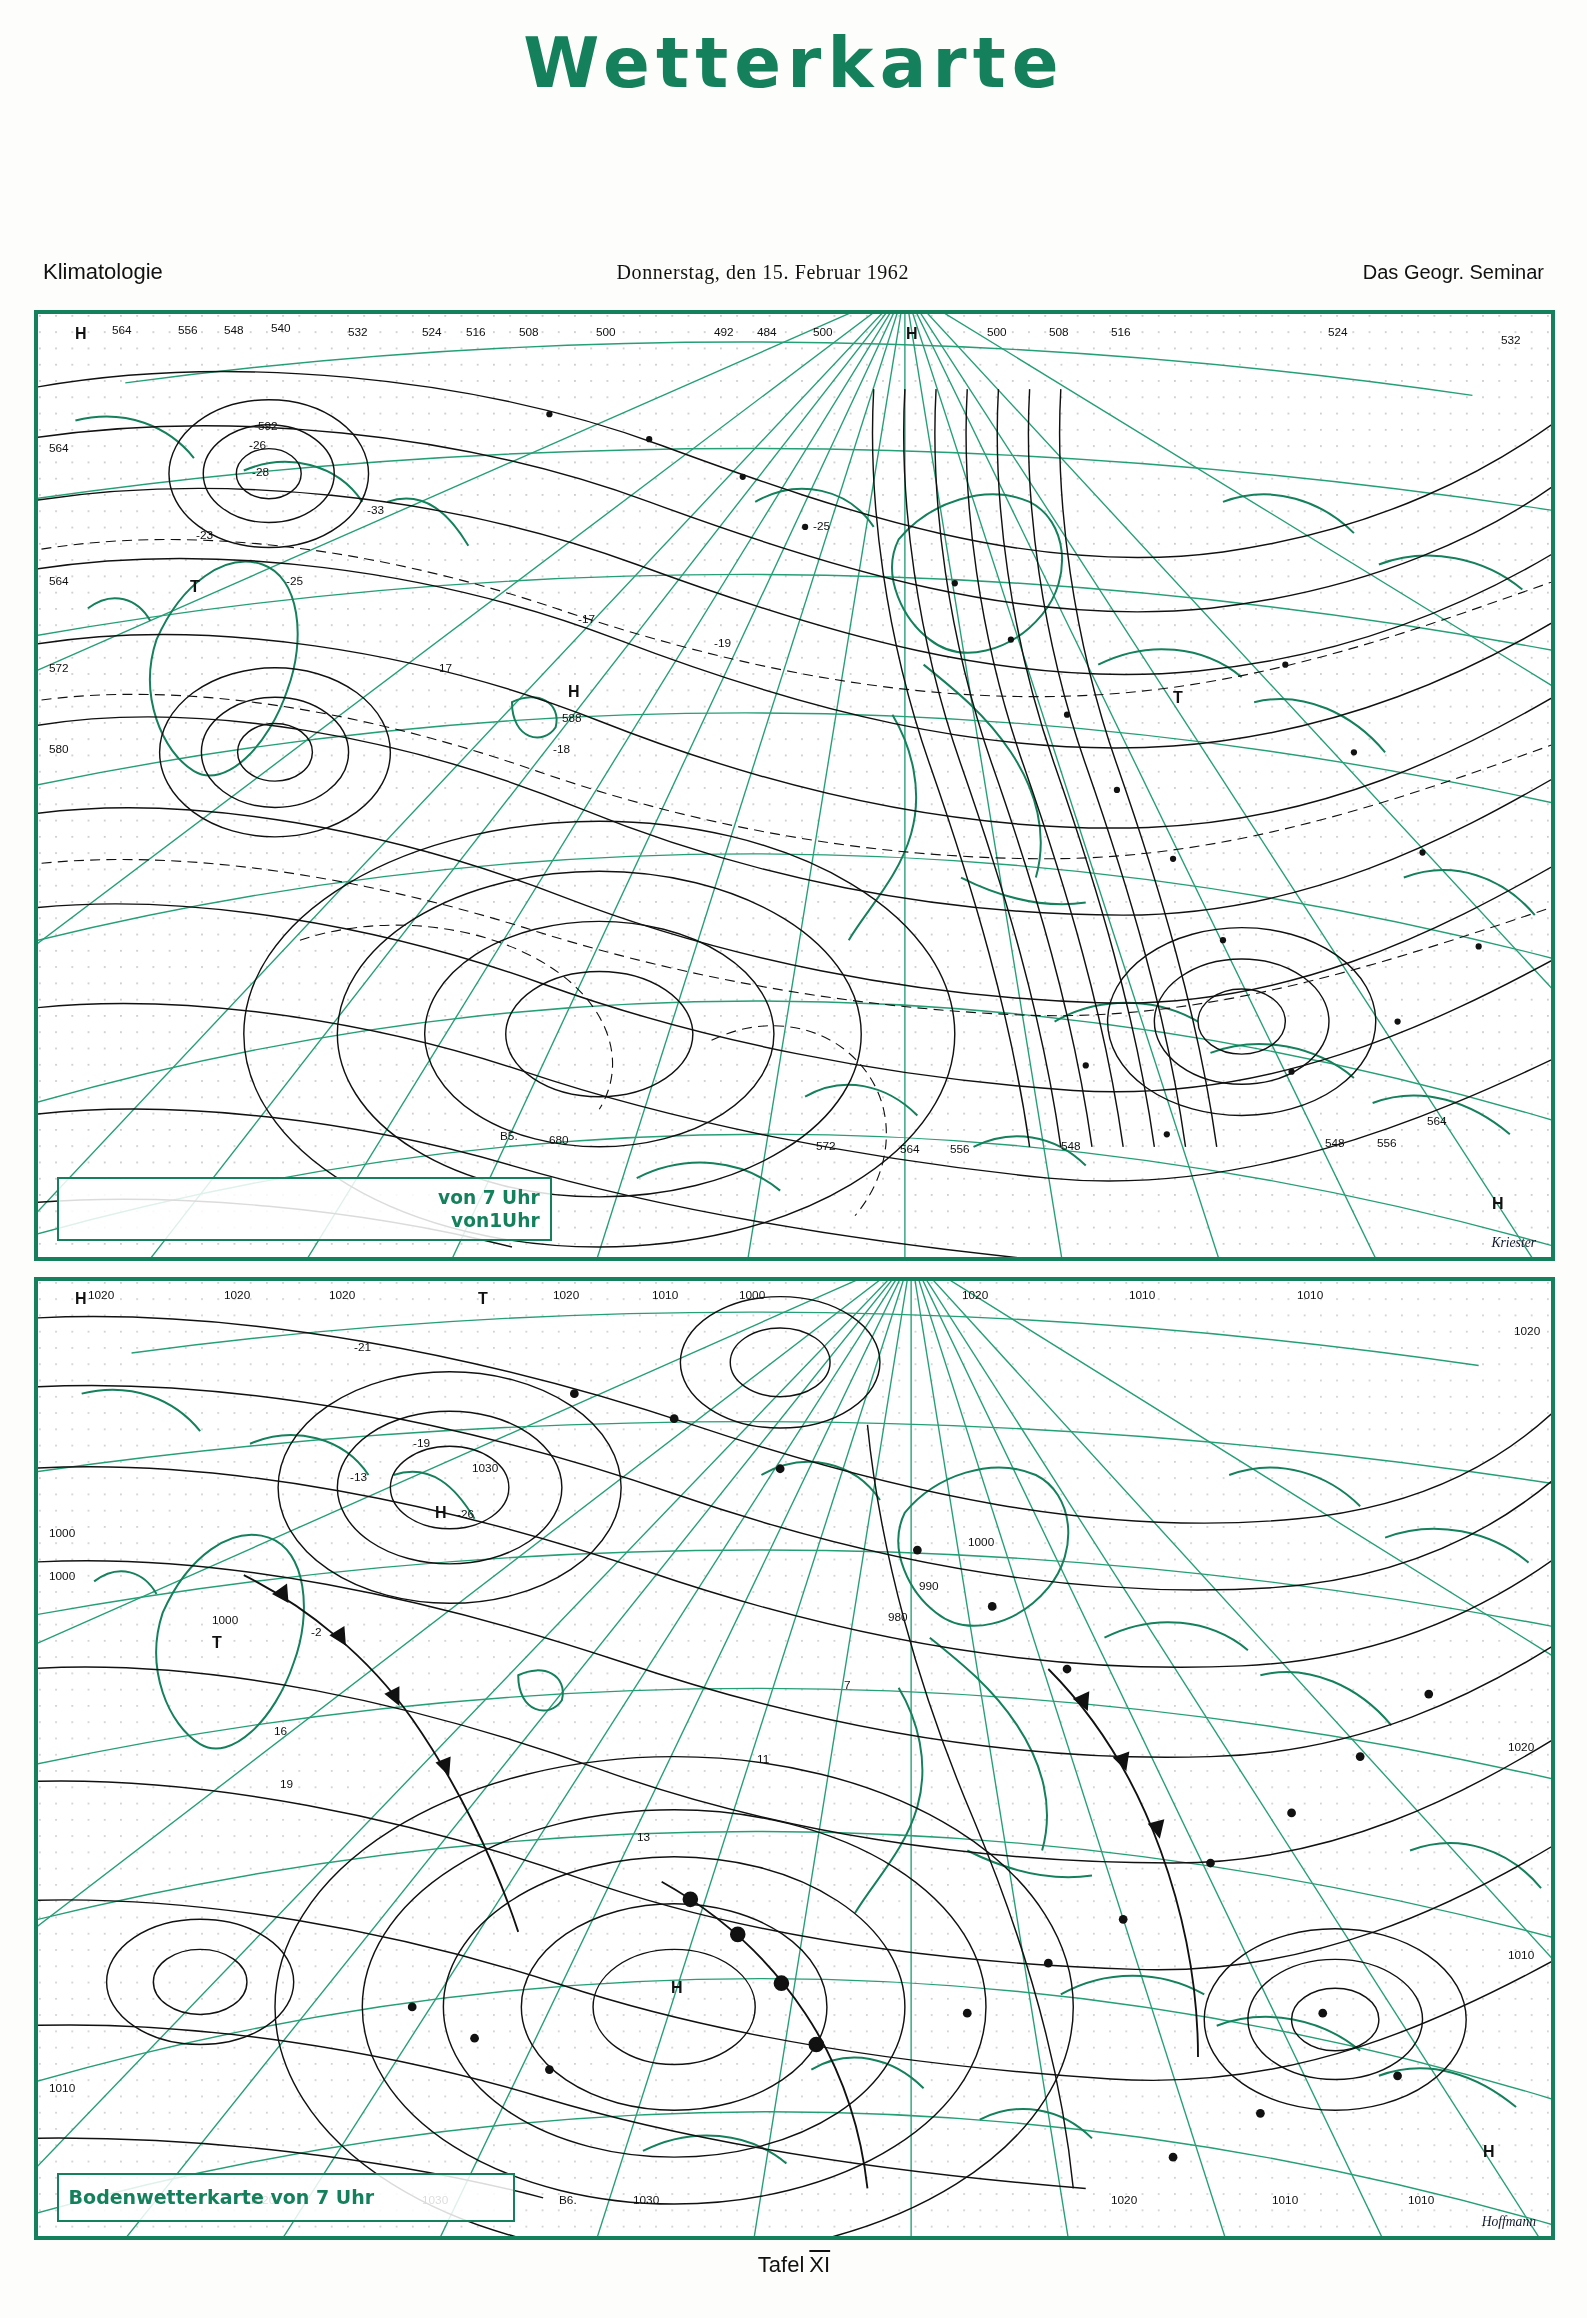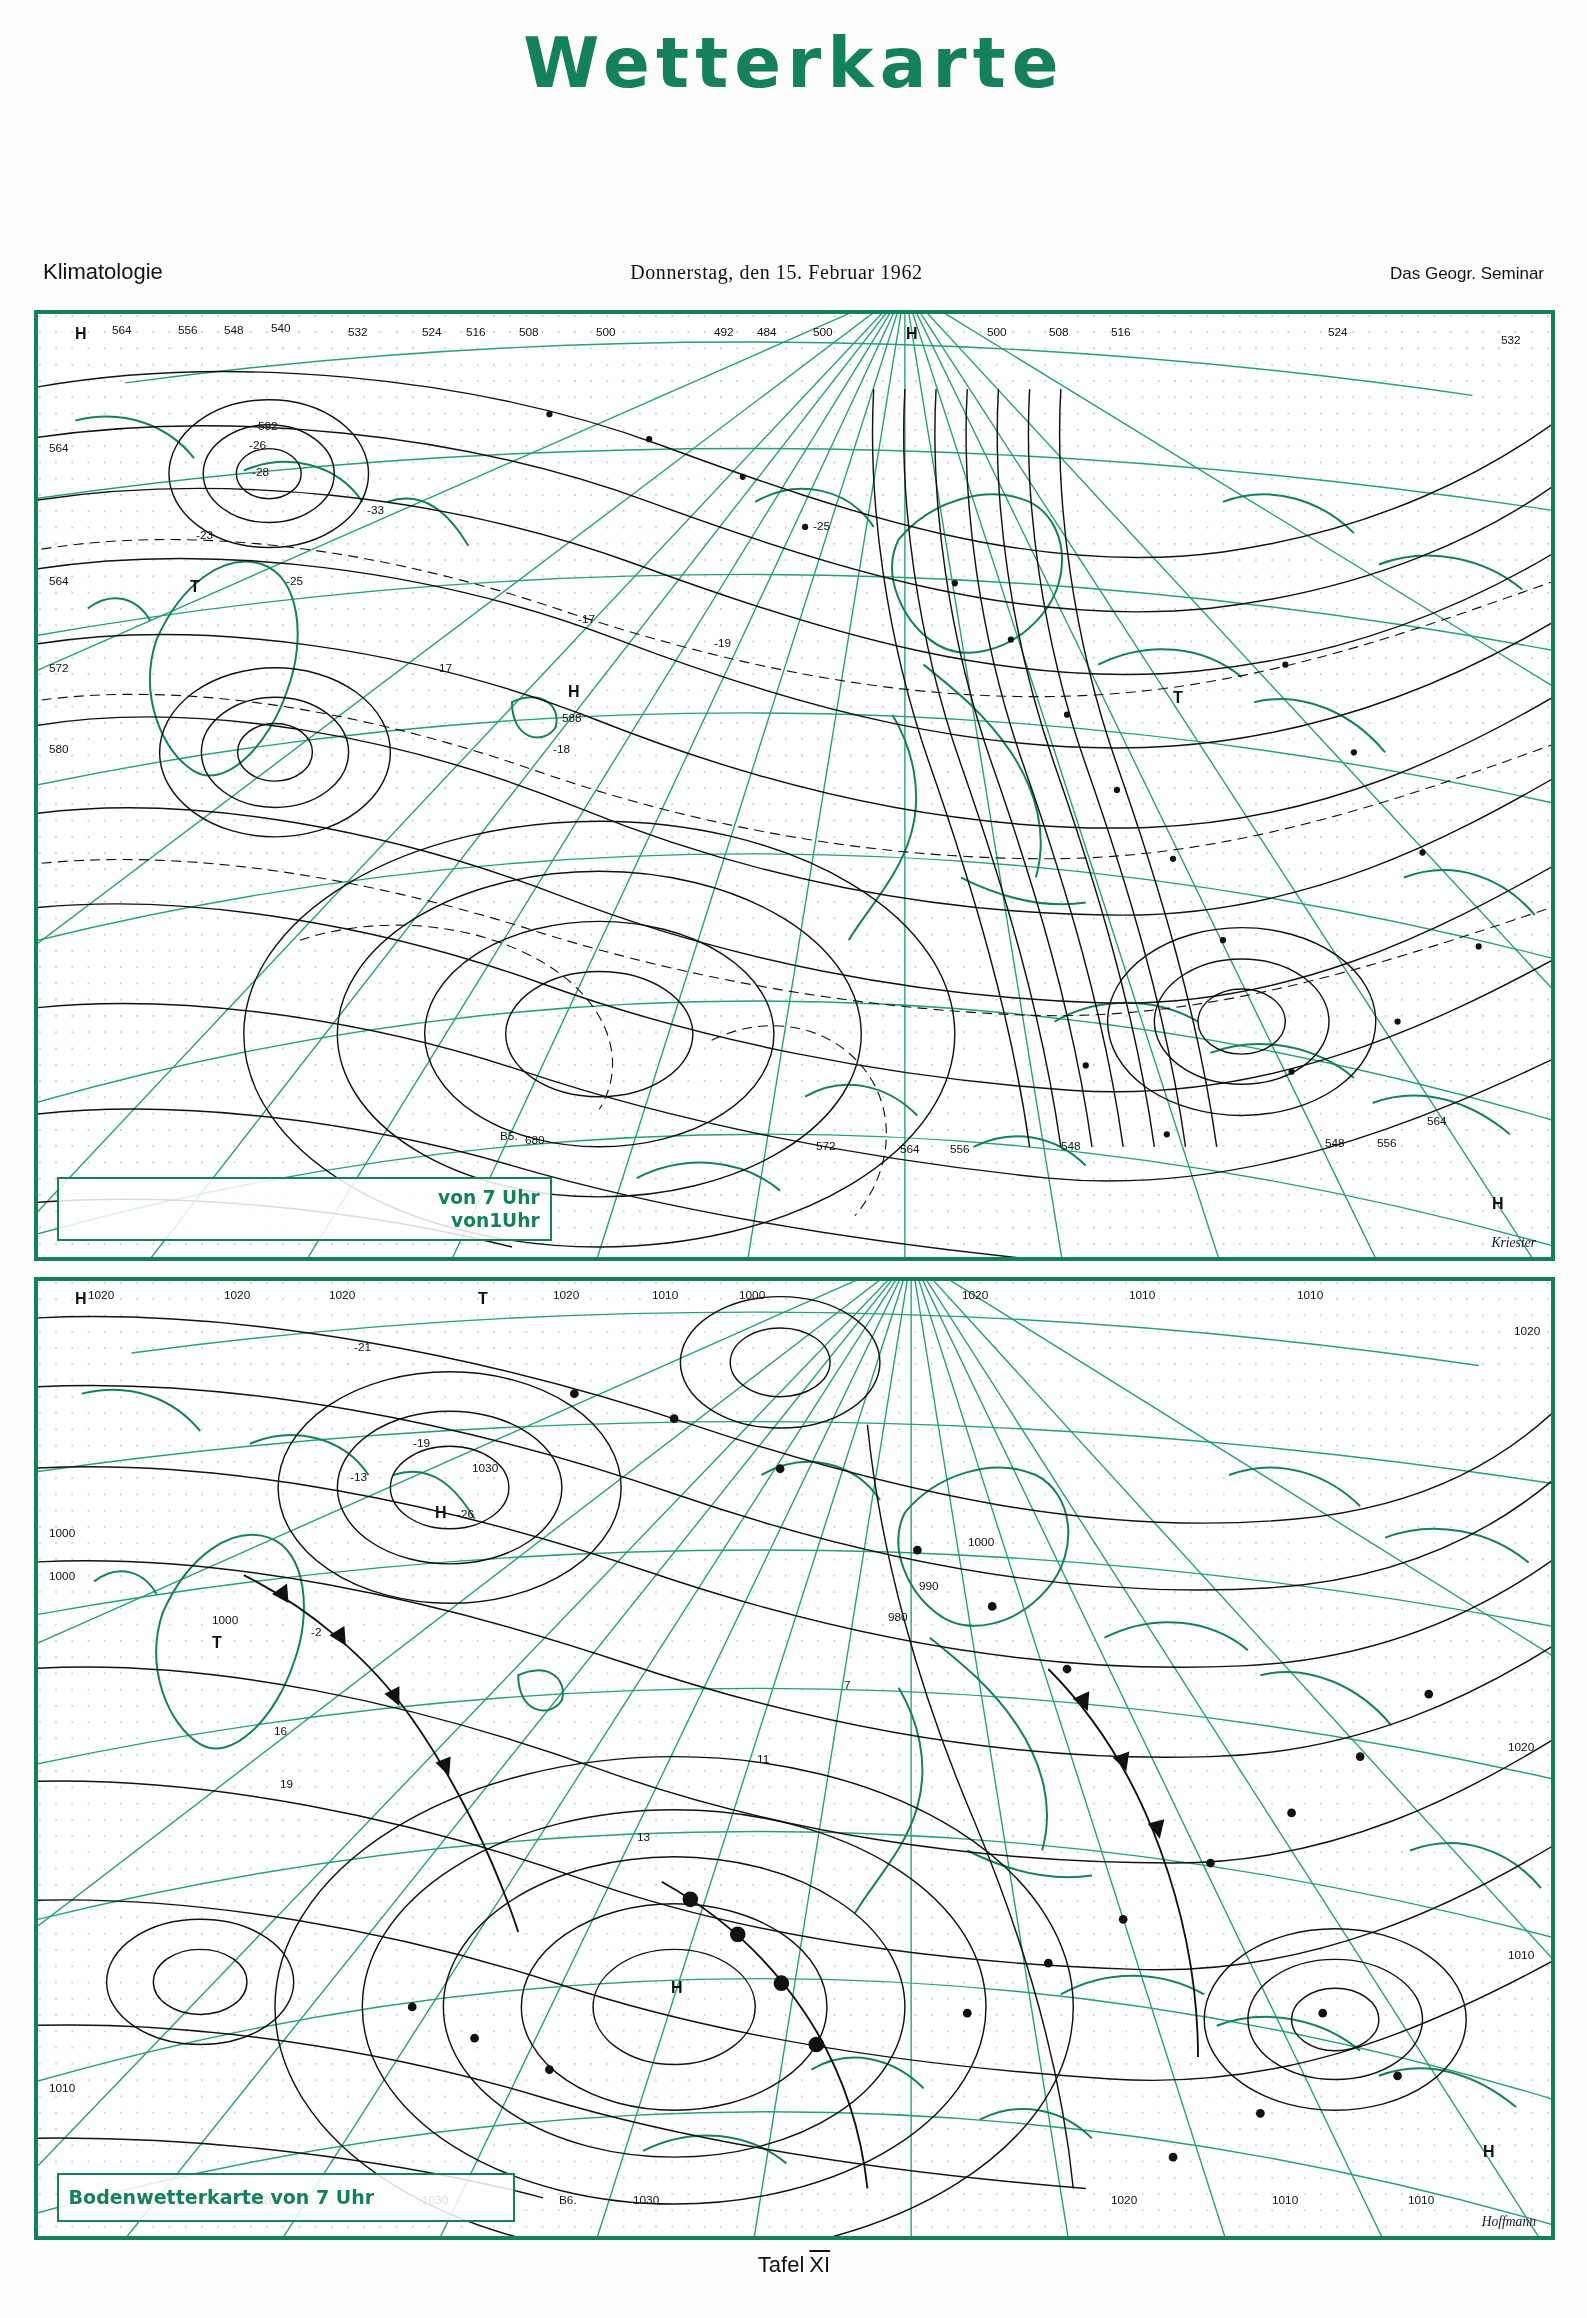--- a/index.html
+++ b/index.html
@@ -48,21 +48,21 @@
     left: 43px;
     width: 1501px;
     display: flex;
     justify-content: space-between;
     align-items: baseline;
     font-size: 21px;
     color: #111;
   }
   .subhead .left   { font-size: 22px; }
   .subhead .center { font-family: "Liberation Serif", serif; font-size: 20px; letter-spacing: 0.6px;}
-  .subhead .right  { font-size: 17px; }
+  .subhead .right  { font-size: 20px; }
 
   
   .panel {
     position: absolute;
     border: 4.3px solid #14805c;
     background: #ffffff;
     overflow: hidden;
   }
   #panel-upper {
     left: 34px;
@@ -331,21 +331,21 @@
       <div class="map-label" style="left:11px;   top:347px;">572</div>
       <div class="map-label" style="left:11px;   top:428px;">580</div>
       <div class="map-label" style="left:220px;  top:105px;">592</div>
       <div class="map-label big" style="left:530px; top:369px;">H</div>
       <div class="map-label" style="left:524px;  top:397px;">588</div>
       <div class="map-label big" style="left:152px; top:264px;">T</div>
       <div class="map-label big" style="left:1135px;top:375px;">T</div>
       <div class="map-label big" style="left:37px;  top:11px;">H</div>
       <div class="map-label big" style="left:868px;top:11px;">H</div>
       <div class="map-label big" style="left:1454px;top:881px;">H</div>
-      <div class="map-label" style="left:487px;  top:819px;">680</div>
+      <div class="map-label" style="left:511px;  top:819px;">680</div>
       <div class="map-label" style="left:778px; top:825px;">572</div>
       <div class="map-label" style="left:862px; top:828px;">564</div>
       <div class="map-label" style="left:912px; top:828px;">556</div>
       <div class="map-label" style="left:1023px; top:825px;">548</div>
       <div class="map-label" style="left:1287px; top:822px;">548</div>
       <div class="map-label" style="left:1339px; top:822px;">556</div>
       <div class="map-label" style="left:1389px; top:800px;">564</div>
       <div class="map-label" style="left:490px;  top:831px;"></div>
       <div class="map-label" style="left:462px;  top:815px;">B5.</div>
       <div class="map-label" style="left:211px;  top:124px;">-26</div>

